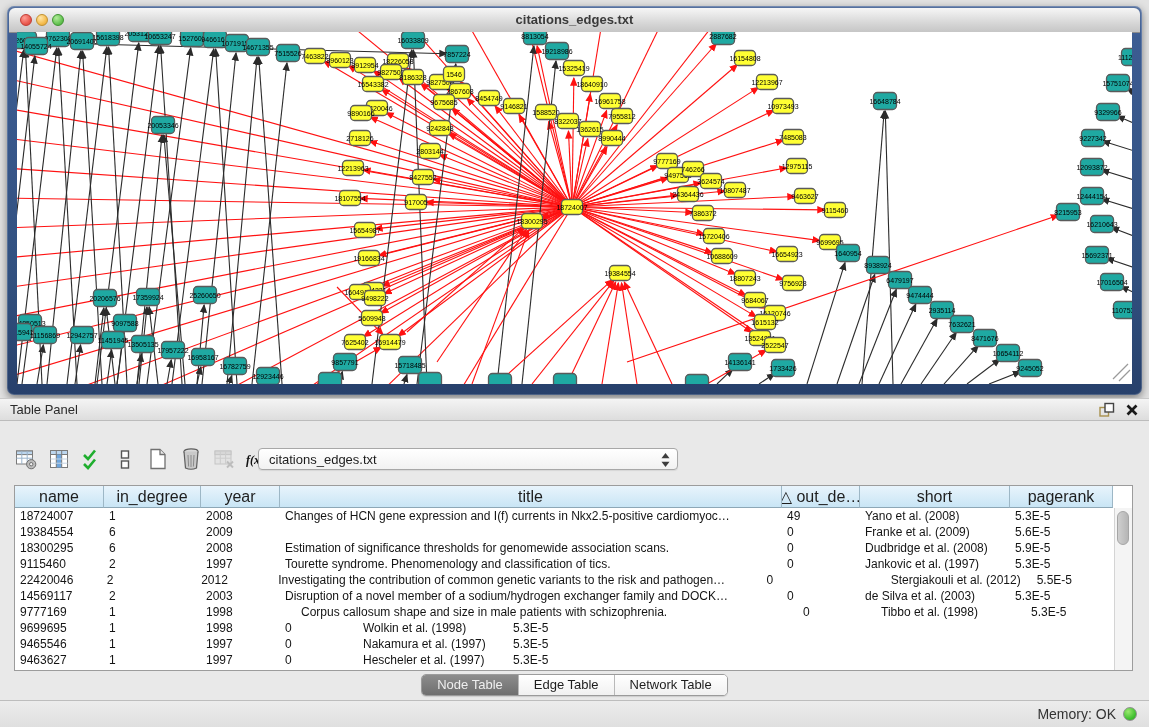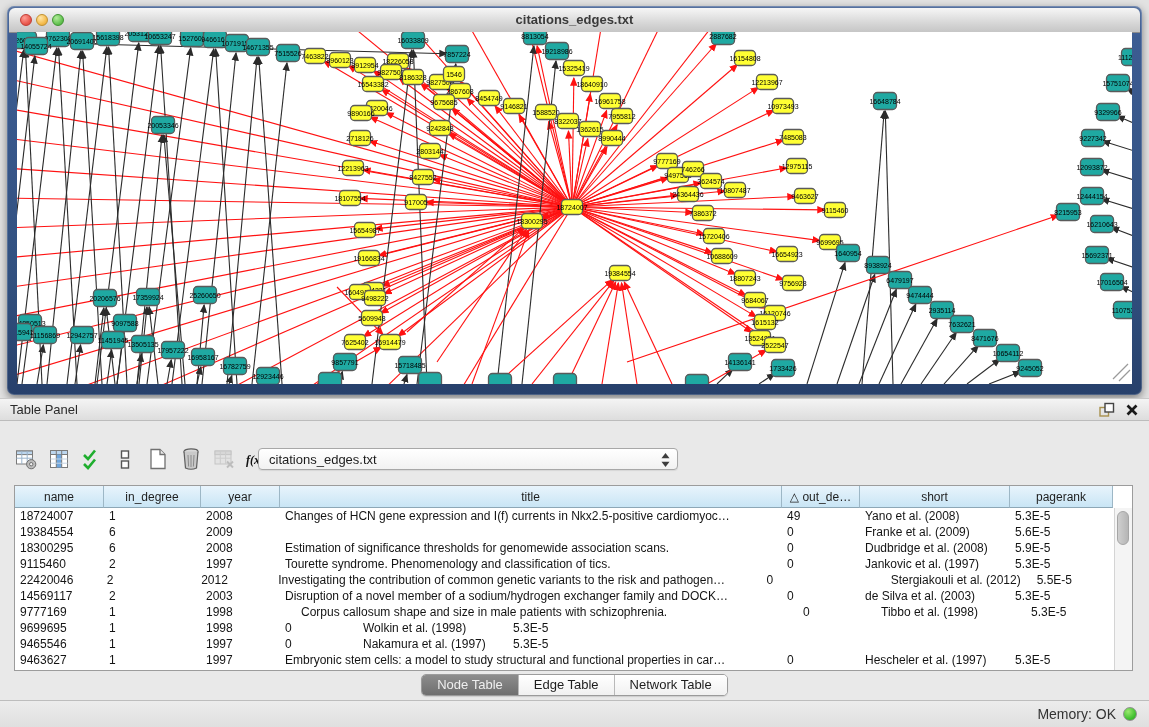--- a/index.html
+++ b/index.html
@@ -66,21 +66,21 @@
   .combo .combo-arrows{position:absolute;right:6px;top:3px;}
   .tablewrap{
     position:absolute;left:14px;top:87px;width:1119px;height:186px;
     background:#fff;border:1px solid #9c9c9c;box-sizing:border-box;overflow:hidden;
   }
   .thead{display:flex;height:22px;}
   .hcell{
     box-sizing:border-box;height:22px;
     background:linear-gradient(#e8f4fc,#c9e5f5);
     border-right:1px solid #9db7c6;border-bottom:1px solid #8da7b6;
-    font-size:12px;color:#1e1e1e;
+    font-size:16px;color:#1e1e1e;
     display:flex;align-items:center;justify-content:center;
     white-space:nowrap;overflow:hidden;
   }
   .trow{display:flex;height:16px;}
   .cell{
     box-sizing:border-box;font-size:12px;color:#141414;
     padding-left:5px;display:flex;align-items:center;
     white-space:nowrap;overflow:hidden;
   }
   .vscroll{
@@ -762,21 +762,20 @@
           <div class="cell" style="width: 97px;">1</div>
           <div class="cell" style="width: 79px;">1997</div>
           <div class="cell" style="width: 78px;">0</div>
           <div class="cell" style="width: 150px;">Nakamura et al. (1997)</div>
           <div class="cell" style="width: 103px;">5.3E-5</div>
         </div>
         <div class="trow">
           <div class="cell" style="width: 89px;">9463627</div>
           <div class="cell" style="width: 97px;">1</div>
           <div class="cell" style="width: 79px;">1997</div>
-          <div class="cell" style="width: 502px;">Embryonic stem cells: a model to study structural and functional properties in car…</div>
           <div class="cell" style="width: 78px;">0</div>
           <div class="cell" style="width: 150px; text-align: center;">Hescheler et al. (1997)</div>
           <div class="cell" style="width: 103px;">5.3E-5</div>
         </div>
       </div>
     <div class="vscroll">
       <div class="vthumb"></div>
     </div>
   </div>
 

